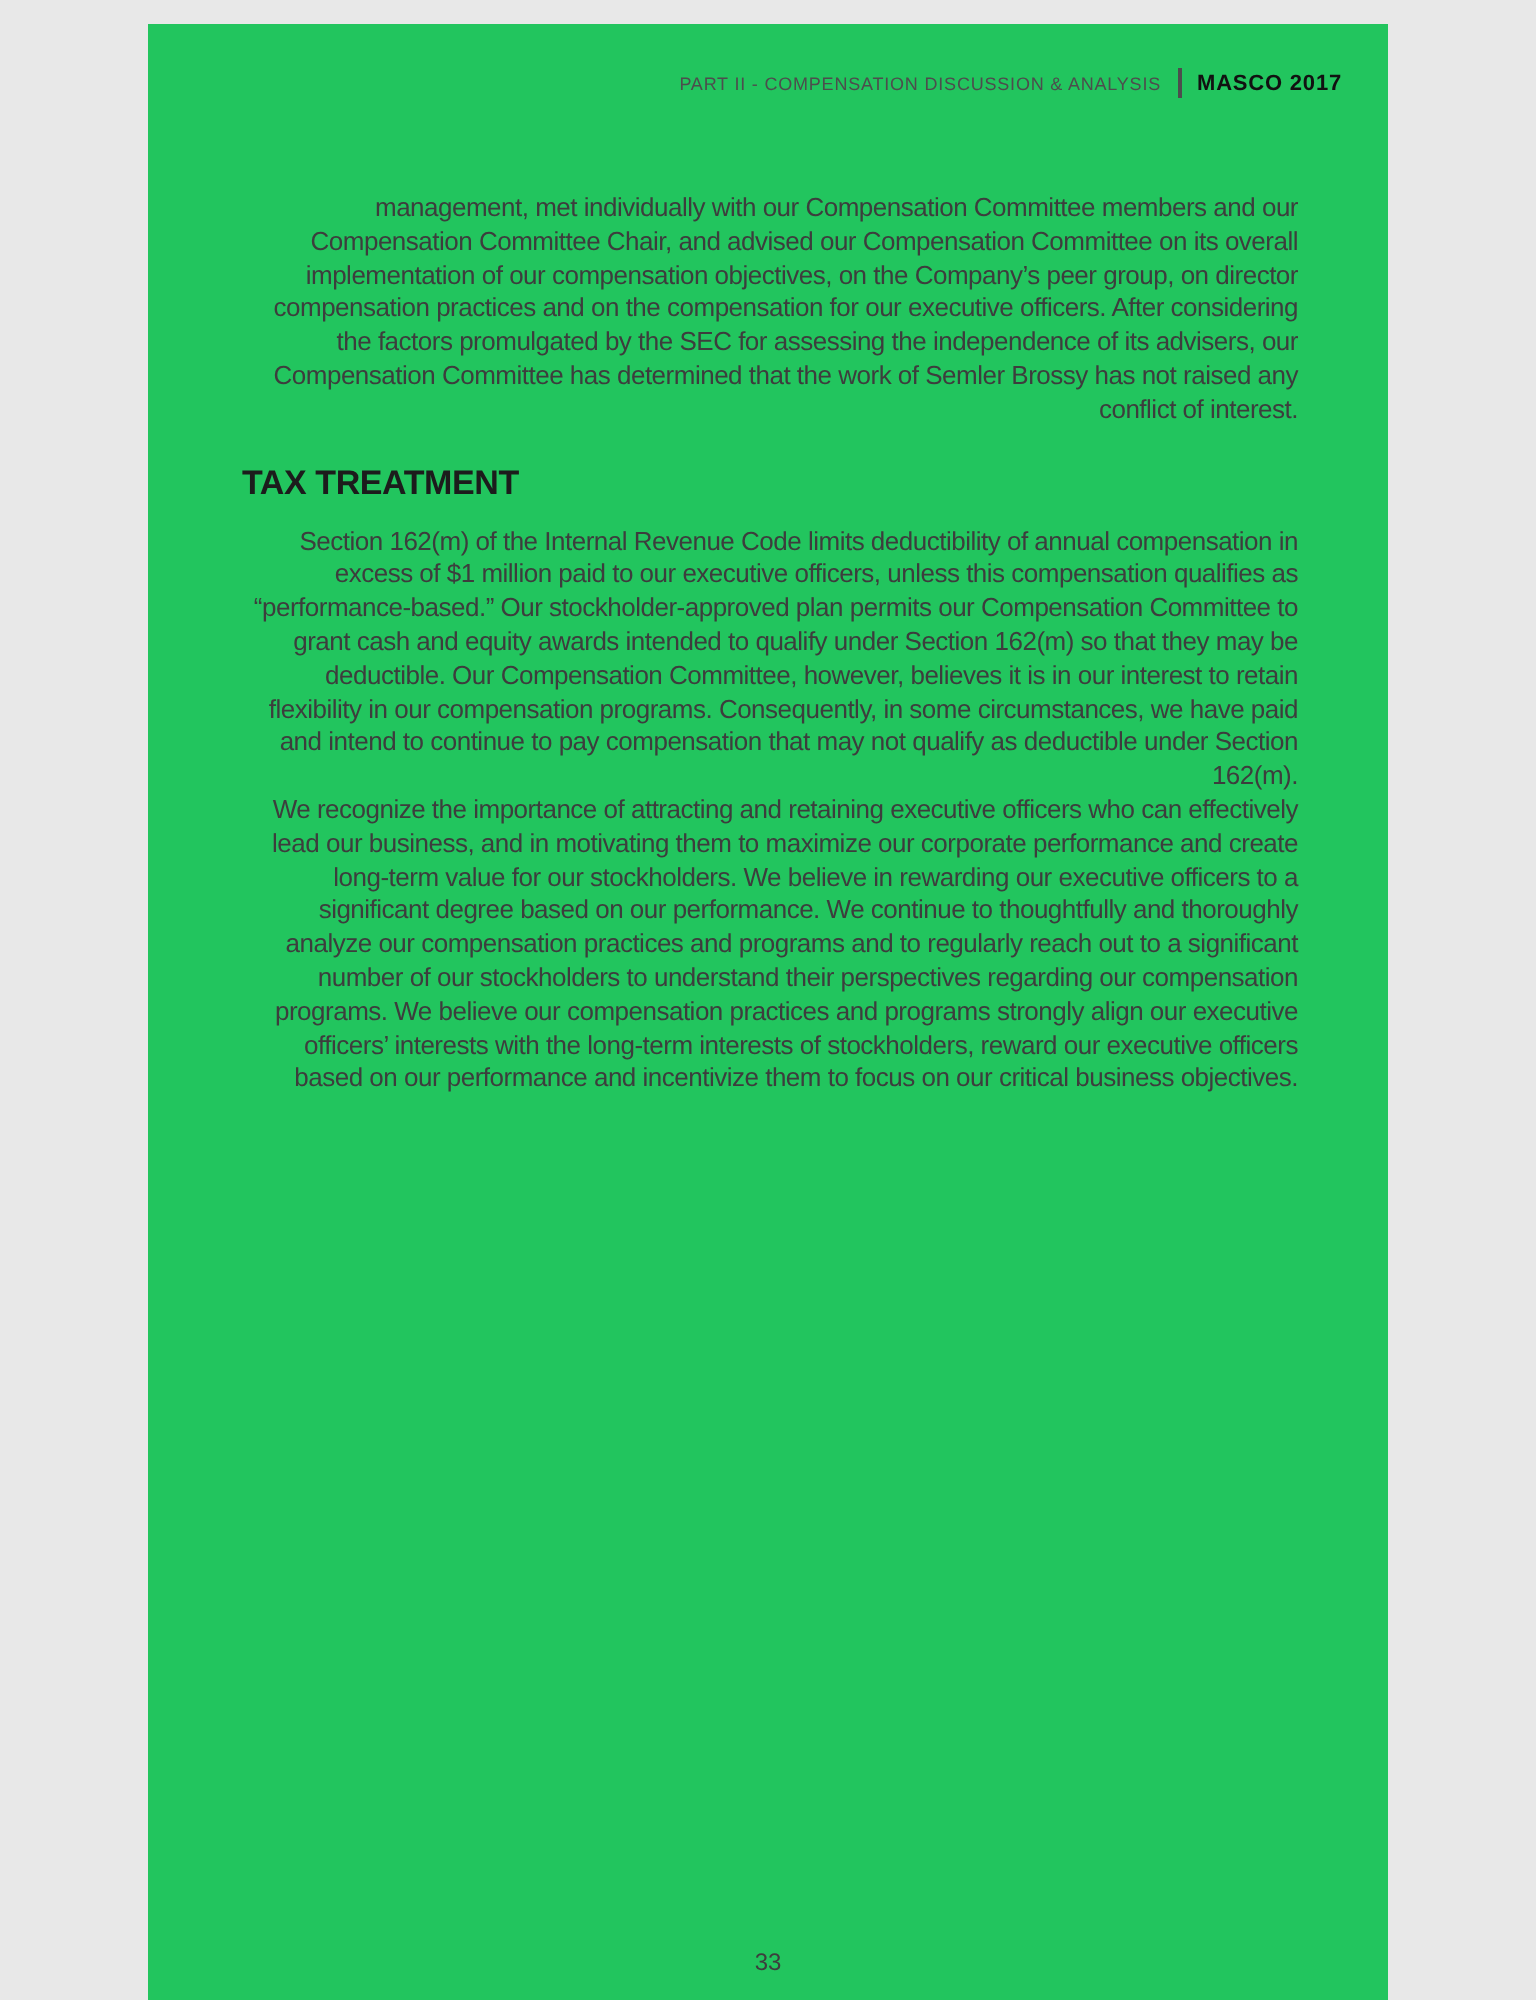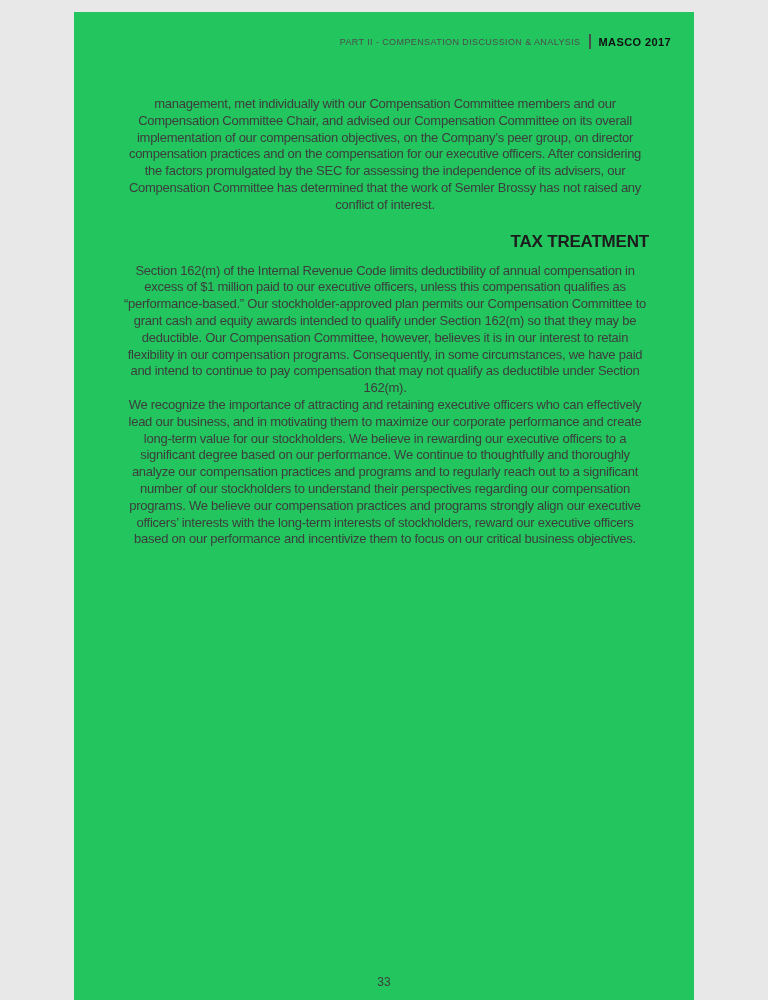--- a/index.html
+++ b/index.html
@@ -42,30 +42,29 @@
     position: absolute;
     top: 84px;
     left: 47px;
     right: 45px;
   }
   .body-paragraph {
     font-size: 13px;
     line-height: 16.8px;
     letter-spacing: -0.25px;
     color: #3d3d3d;
-    text-align: center;
+    text-align: right;
   }
   .section-heading {
     font-size: 17px;
     font-weight: bold;
     letter-spacing: -0.2px;
     color: #1c1c1c;
     margin-top: 18px;
     margin-bottom: 11px;
-    text-align: right;
   }
   .page-footer {
     position: absolute;
     bottom: 22px;
     left: 0;
     width: 100%;
     text-align: center;
   }
   .page-number {
     font-size: 12px;

